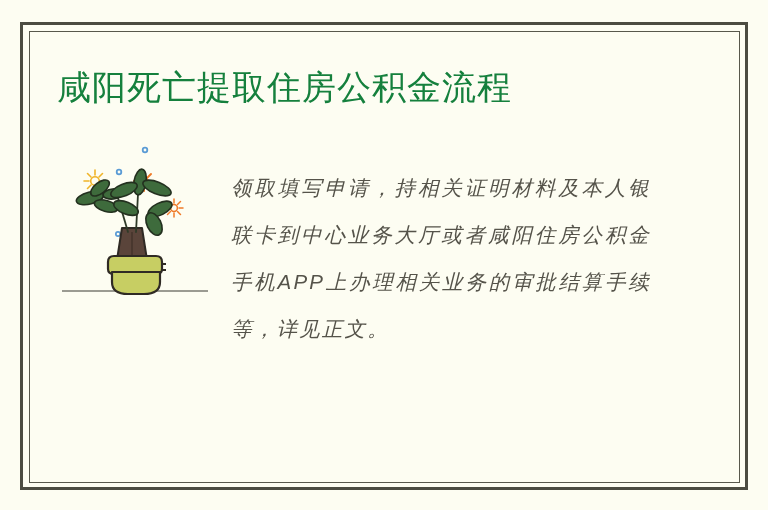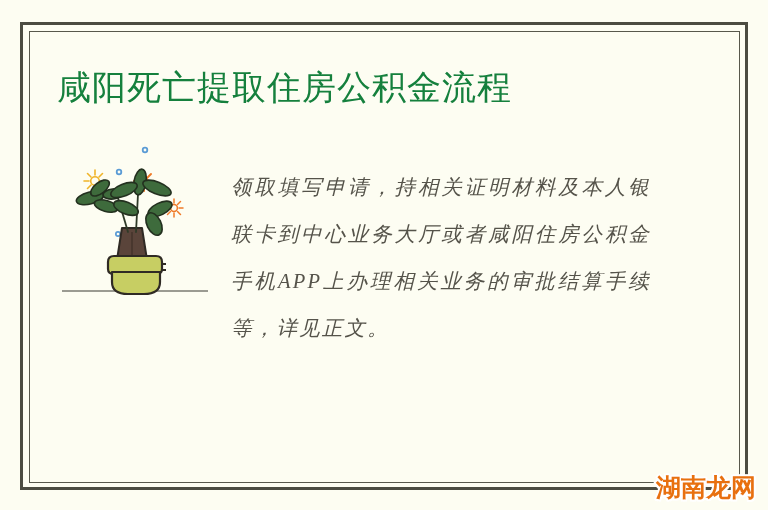--- a/index.html
+++ b/index.html
@@ -66,21 +66,21 @@
   
   .body-text {
     position: absolute;
     left: 231px;
     top: 164px;
     width: 420px;
     font-size: 20.5px;
     line-height: 47px;
     color: #55534a;
     letter-spacing: 2.2px;
-    font-family: Liberation Serif, serif;
+    font-family: Liberation Sans, sans-serif;
     font-style: italic;
     text-align: justify;
     text-justify: inter-character;
   }
   
   .watermark {
     position: absolute;
     right: 12px;
     bottom: 10px;
     font-size: 25px;
@@ -191,15 +191,14 @@
         <path d="M52 126 Q52 120 58 120 L100 120 Q106 120 106 126 L106 133 Q106 138 100 138 L58 138 Q52 138 52 133 Z" fill="#c7ce63" stroke="#2f2a24" stroke-width="2.2" stroke-linejoin="round"></path>
         <path d="M56 136 L56 146 Q56 158 72 158 L88 158 Q104 158 104 146 L104 136 Z" fill="#c7ce63" stroke="#2f2a24" stroke-width="2.2" stroke-linejoin="round"></path>
         <line x1="106" y1="128" x2="110" y2="128" stroke="#2f2a24" stroke-width="2"></line>
         <line x1="106" y1="134" x2="110" y2="134" stroke="#2f2a24" stroke-width="2"></line>
       </g>
     </svg>
   </div>
 
   <div class="body-text">领取填写申请，持相关证明材料及本人银联卡到中心业务大厅或者咸阳住房公积金手机APP上办理相关业务的审批结算手续等，详见正文。</div>
 
-  <div class="watermark">湖南龙网</div>
 
 </div>
 
 </body></html>

